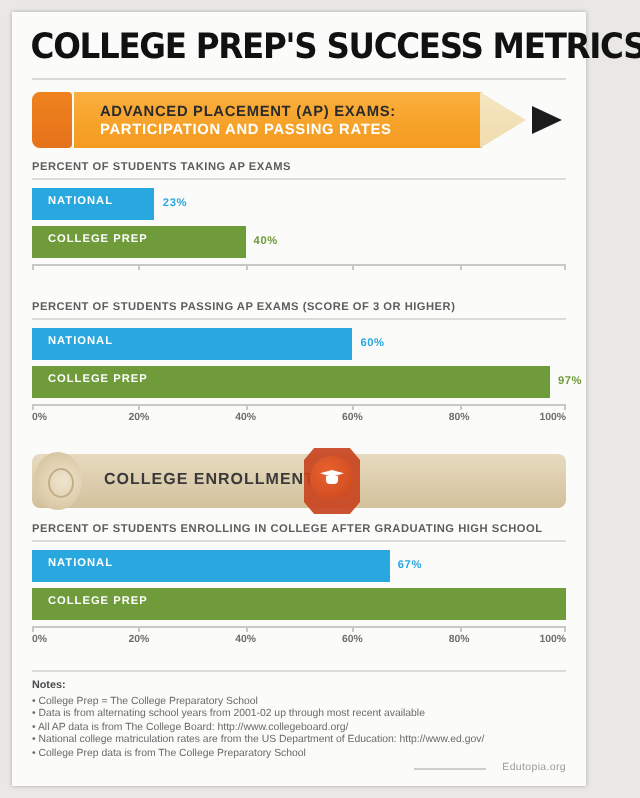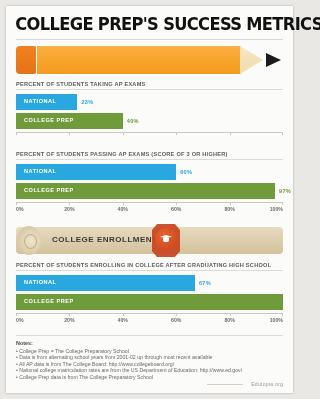--- a/index.html
+++ b/index.html
@@ -174,20 +174,24 @@
 <div class="page">
 
   <div class="title">COLLEGE PREP'S SUCCESS METRICS</div>
   <div class="rule"></div>
 
   <div class="pencil">
     <div class="eraser"></div>
     <div class="body"></div>
     <div class="wood"></div>
     <div class="tip"></div>
+    <div class="ptext">
+      <div class="l1">ADVANCED PLACEMENT (AP) EXAMS:</div>
+      <div>PARTICIPATION AND PASSING RATES</div>
+    </div>
   </div>
 
   <div class="block">
     <div class="cap-label">PERCENT OF STUDENTS TAKING AP EXAMS</div>
     <div class="plot">
       <div class="row">
         <div class="bar blue" style="width: 23%;">
           <span class="name">NATIONAL</span>
         </div>
         <div class="val blue" style="left: calc(23% + 4px);">23%</div>

